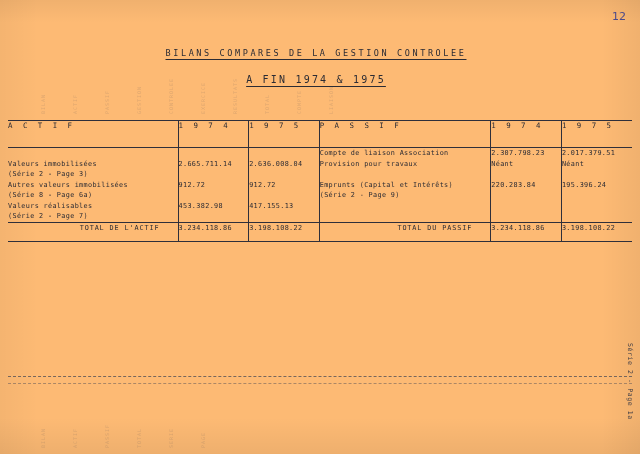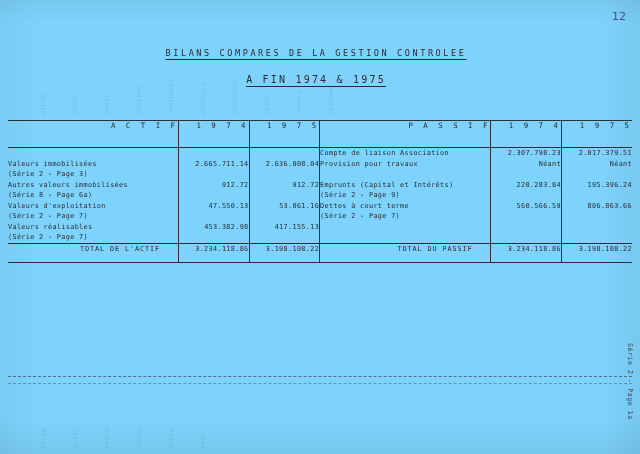--- a/index.html
+++ b/index.html
@@ -13,21 +13,21 @@
     font-family: "DejaVu Sans Mono", monospace;
     color: #2b2b33;
     overflow: hidden;
     position: relative;
   }
   .page {
     position: absolute;
     left: 0; top: 0;
     width: 640px;
     height: 454px;
-    background: #7dd3fc;
+    background: #fdba74;
   }
   
   .paper-grain {
     position: absolute;
     inset: 0;
     background:
       linear-gradient(90deg, rgba(0,0,0,0.035) 0%, rgba(0,0,0,0) 6%, rgba(0,0,0,0) 94%, rgba(0,0,0,0.05) 100%),
       linear-gradient(180deg, rgba(0,0,0,0.05) 0%, rgba(0,0,0,0) 5%, rgba(0,0,0,0) 92%, rgba(0,0,0,0.06) 100%);
     pointer-events: none;
   }
@@ -106,41 +106,41 @@
   }
   table.balance td {
     vertical-align: top;
     padding: 0;
   }
   .vline-l { border-left: 1px solid #2f2f3a; margin-top: 17px; }
 
   .hdr-row td {
     height: 26px;
     vertical-align: middle;
-    text-align: right;
+    text-align: left;
     font-size: 7.4px;
     letter-spacing: 3px;
   }
   .hdr-rule {
     border-bottom: 1px solid #2f2f3a;
   }
 
   .cell-label {
     padding: 5px 0 5px 6px;
     line-height: 1.55;
     white-space: pre-line;
   }
   .cell-num {
     padding: 5px 10px 5px 0;
-    text-align: right;
+    text-align: left;
     line-height: 1.55;
     white-space: pre-line;
   }
   .cell-num.center {
-    text-align: right;
+    text-align: left;
     padding-right: 0;
   }
 
   .totals td {
     border-top: 1px solid #2f2f3a;
     padding-top: 6px;
     padding-bottom: 6px;
     height: 18px;
   }
   .totals .cell-label {
@@ -249,30 +249,20 @@
           <td class="cell-label">Autres valeurs immobilisées
 (Série 8 - Page 6a)</td>
           <td class="cell-num vline-l">912.72</td>
           <td class="cell-num vline-l">912.72</td>
           <td class="cell-label vline-l">Emprunts (Capital et Intérêts)
 (Série 2 - Page 9)</td>
           <td class="cell-num vline-l">220.283.84</td>
           <td class="cell-num vline-l">195.396.24</td>
         </tr>
 
-        <tr>
-          <td class="cell-label">Valeurs d'exploitation
-(Série 2 - Page 7)</td>
-          <td class="cell-num vline-l">47.550.13</td>
-          <td class="cell-num vline-l">53.061.16</td>
-          <td class="cell-label vline-l">Dettes à court terme
-(Série 2 - Page 7)</td>
-          <td class="cell-num vline-l">560.566.59</td>
-          <td class="cell-num vline-l">806.863.66</td>
-        </tr>
 
         <tr>
           <td class="cell-label">Valeurs réalisables
 (Série 2 - Page 7)</td>
           <td class="cell-num vline-l">453.382.98</td>
           <td class="cell-num vline-l">417.155.13</td>
           <td class="cell-label vline-l"></td>
           <td class="cell-num vline-l"></td>
           <td class="cell-num vline-l"></td>
         </tr>

